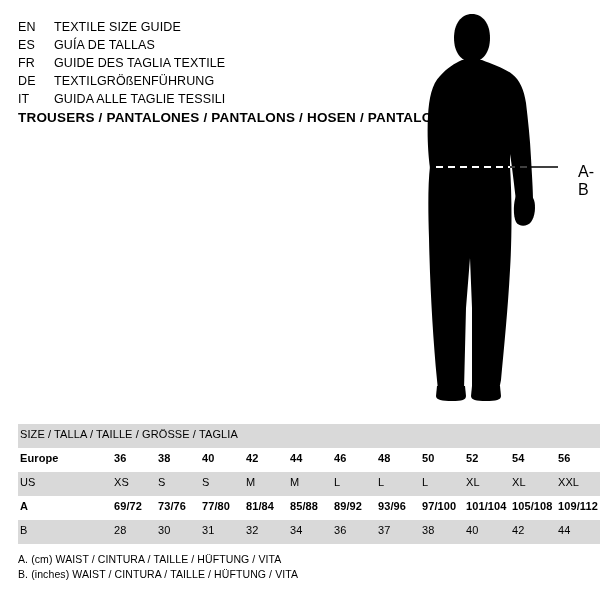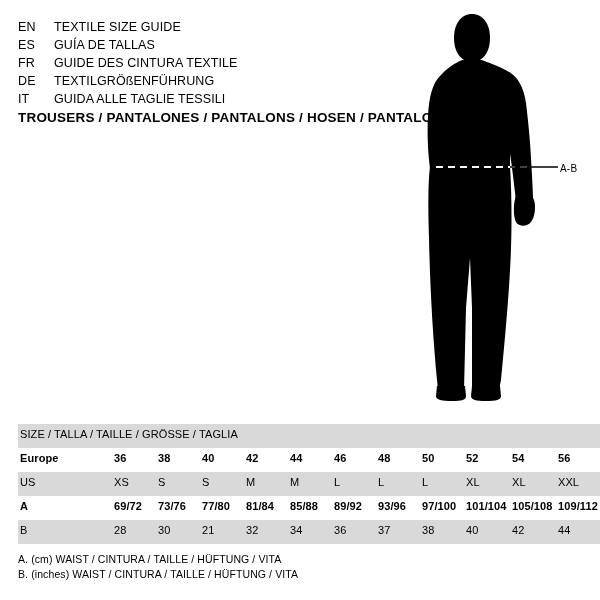--- a/index.html
+++ b/index.html
@@ -62,23 +62,23 @@
     left: 400px;
     top: 8px;
     width: 200px;
     height: 400px;
   }
   .figure-wrap svg {
     display: block;
   }
   .ab-label {
     position: absolute;
-    left: 160px;
+    left: 178px;
     top: 155px;
-    font-size: 10px;
+    font-size: 16px;
     letter-spacing: 0.2px;
   }
 
   
   .table-section {
     position: absolute;
     left: 18px;
     top: 424px;
     width: 564px;
   }
@@ -137,21 +137,21 @@
     <div class="lang-row">
       <span class="lang-code">EN</span>
       <span class="lang-text">TEXTILE SIZE GUIDE</span>
     </div>
     <div class="lang-row">
       <span class="lang-code">ES</span>
       <span class="lang-text">GUÍA DE TALLAS</span>
     </div>
     <div class="lang-row">
       <span class="lang-code">FR</span>
-      <span class="lang-text">GUIDE DES CINTURA TEXTILE</span>
+      <span class="lang-text">GUIDE DES TAGLIA TEXTILE</span>
     </div>
     <div class="lang-row">
       <span class="lang-code">DE</span>
       <span class="lang-text">TEXTILGRÖßENFÜHRUNG</span>
     </div>
     <div class="lang-row">
       <span class="lang-code">IT</span>
       <span class="lang-text">GUIDA ALLE TAGLIE TESSILI</span>
     </div>
   </div>
@@ -251,21 +251,21 @@
           <td class="col-val">93/96</td>
           <td class="col-val">97/100</td>
           <td class="col-val-wide">101/104</td>
           <td class="col-val-wide">105/108</td>
           <td class="col-val-wide">109/112</td>
         </tr>
         <tr class="row-shade">
           <td class="col-label">B</td>
           <td class="col-val">28</td>
           <td class="col-val">30</td>
-          <td class="col-val">21</td>
+          <td class="col-val">31</td>
           <td class="col-val">32</td>
           <td class="col-val">34</td>
           <td class="col-val">36</td>
           <td class="col-val">37</td>
           <td class="col-val">38</td>
           <td class="col-val-wide">40</td>
           <td class="col-val-wide">42</td>
           <td class="col-val-wide">44</td>
         </tr>
       </tbody>

